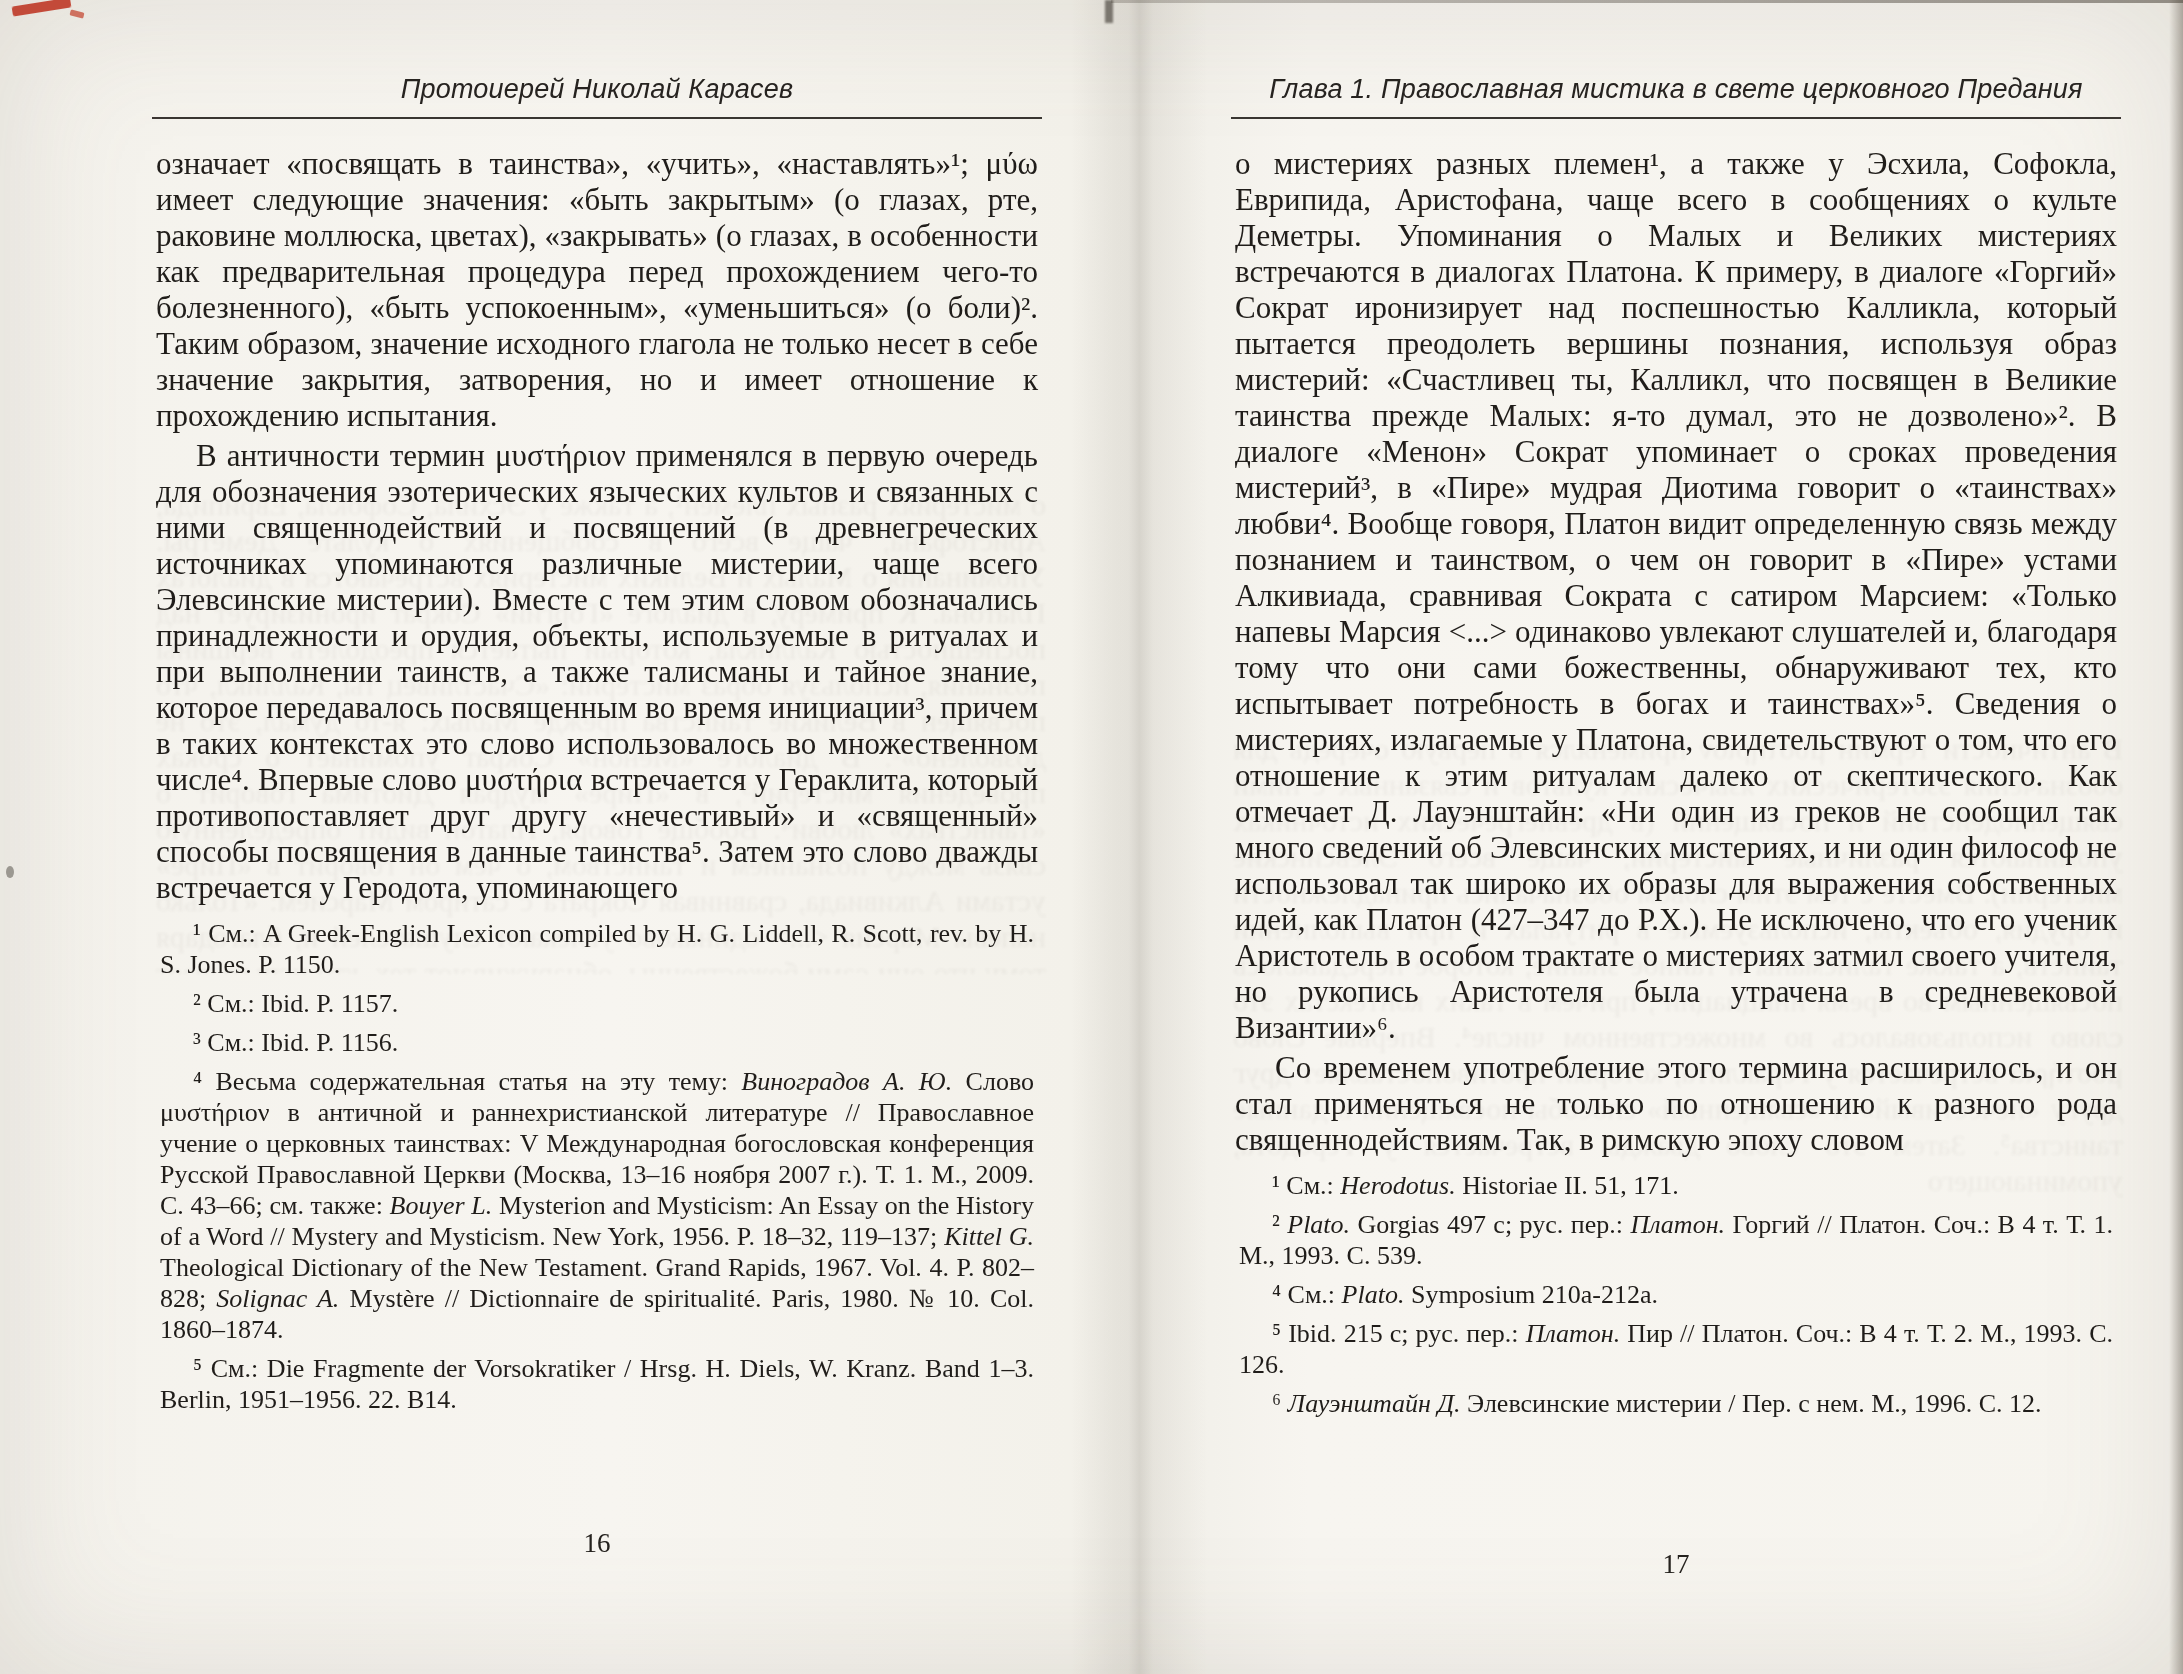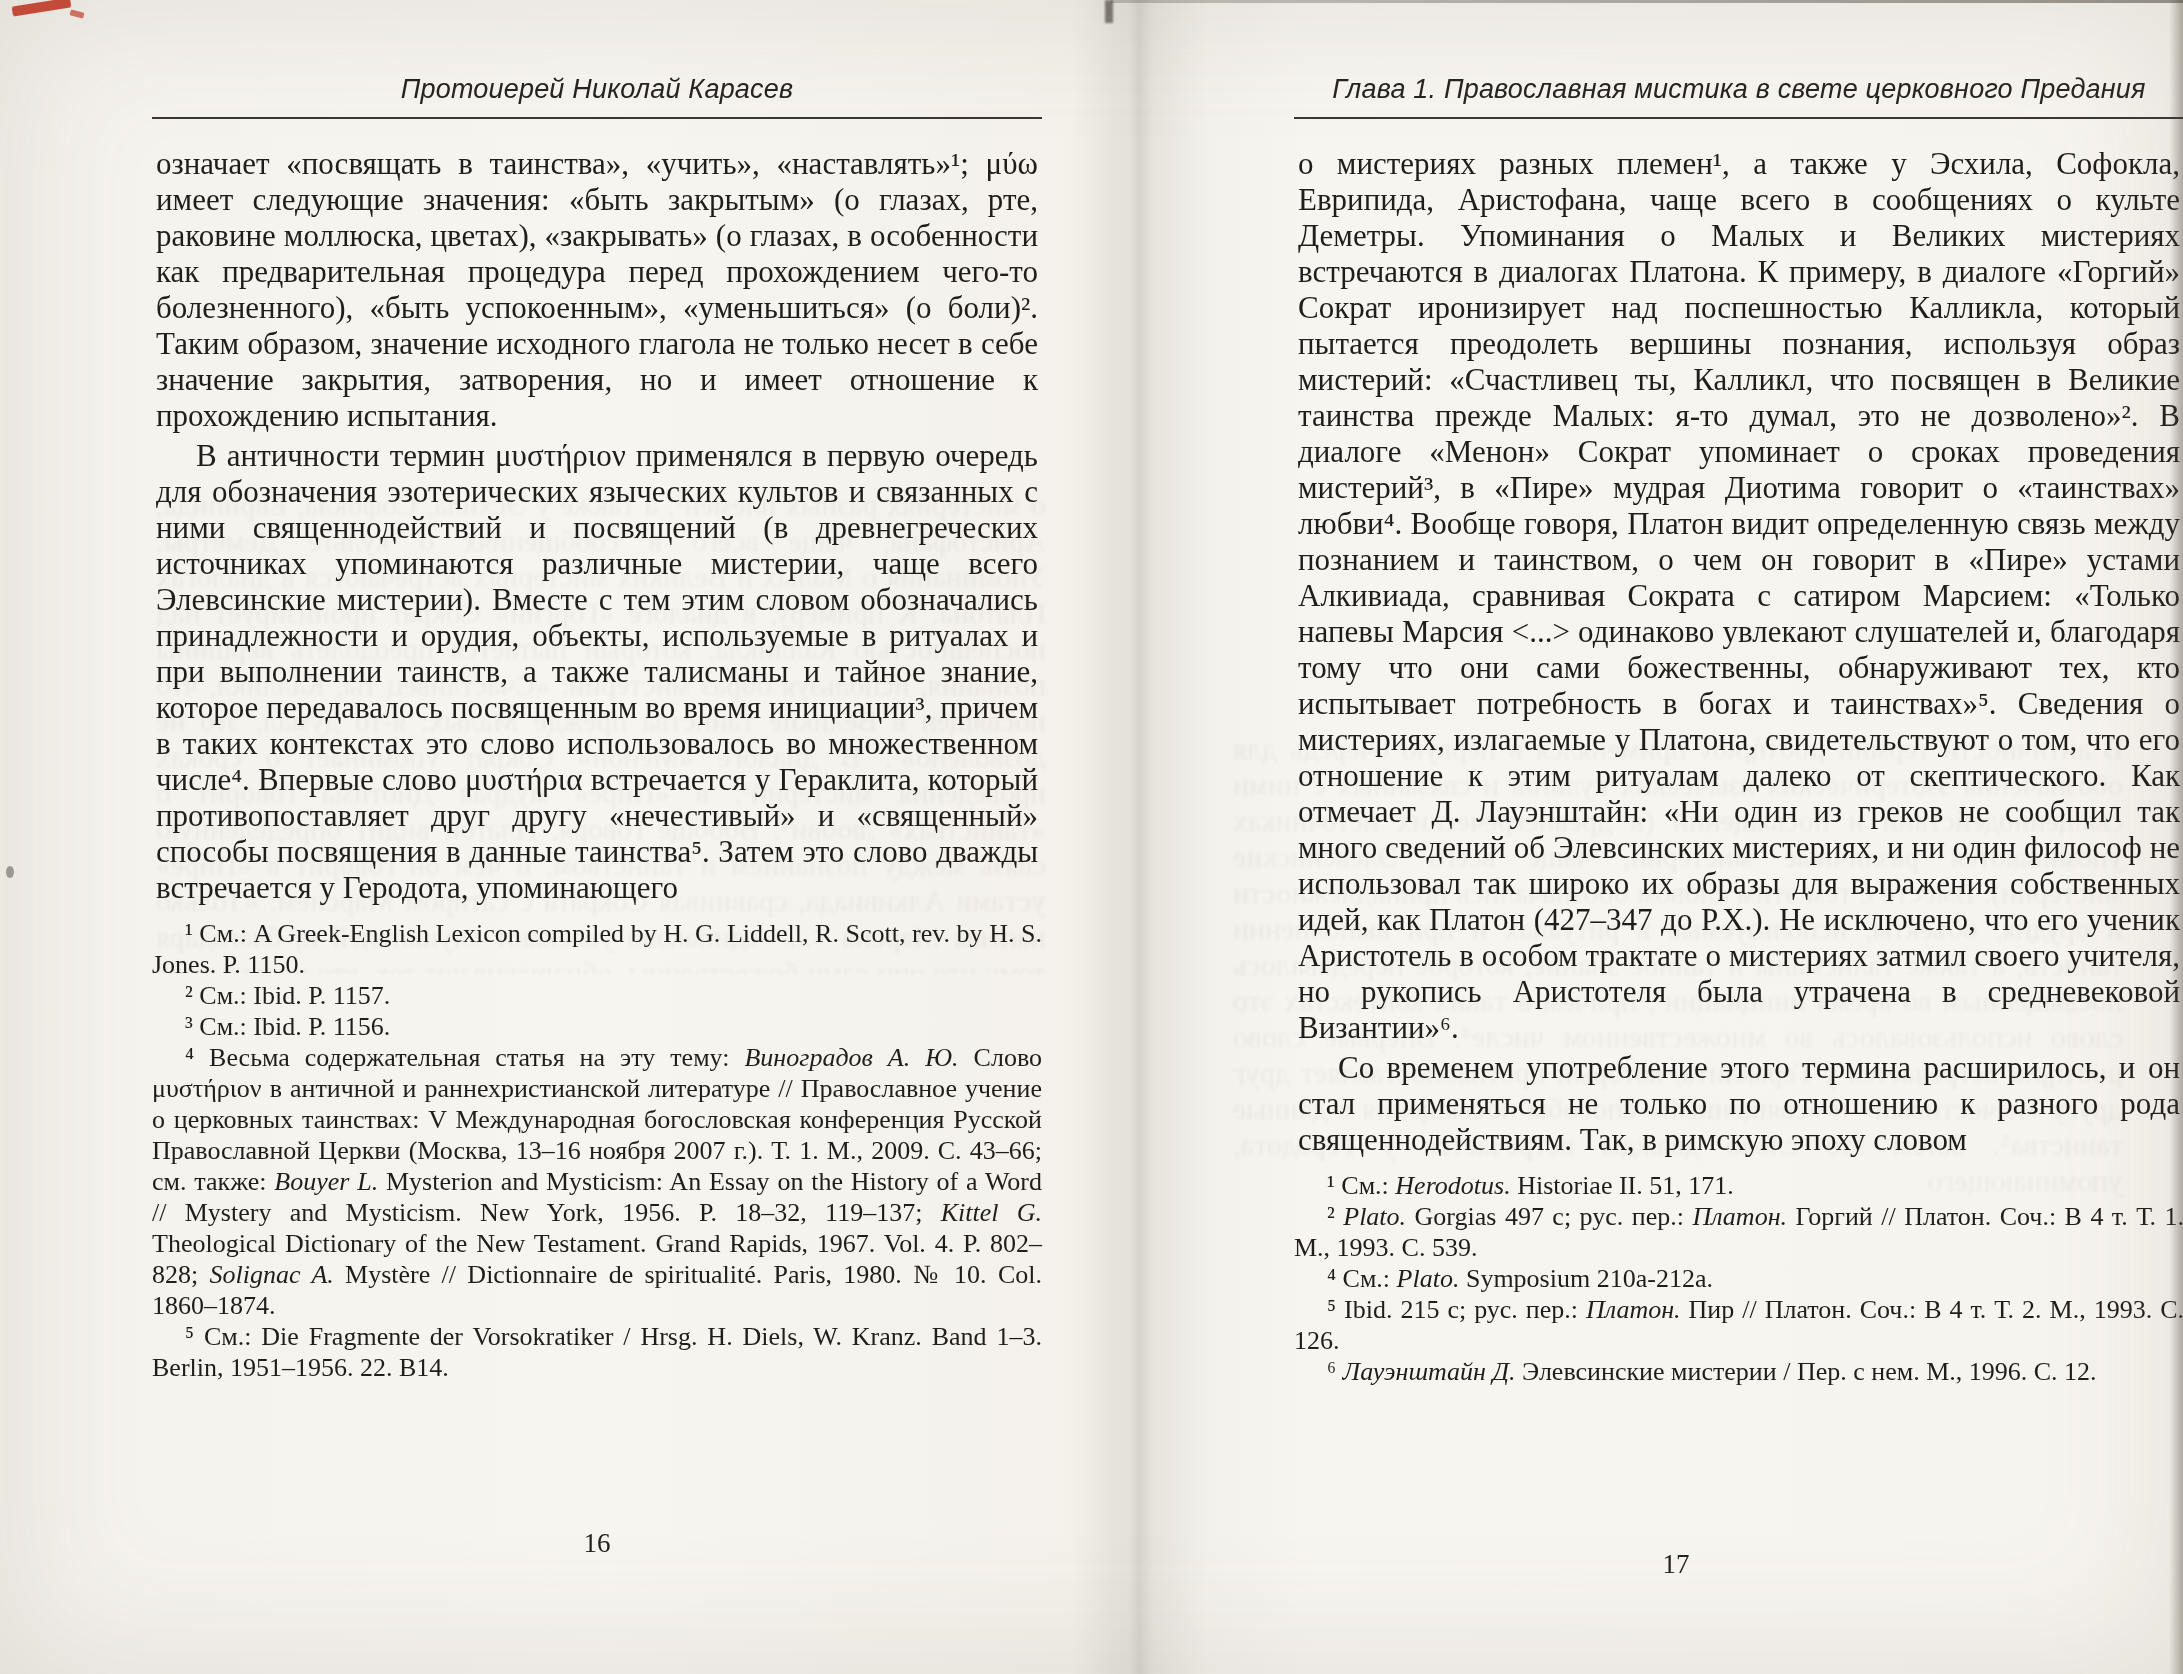--- a/index.html
+++ b/index.html
@@ -62,41 +62,41 @@
     color: #3a3028; opacity: 0.05; filter: blur(1.5px);
     transform: scaleX(-1); overflow: hidden;
   }
   .bleed-left  { top: 487px;  left: 156px;  width: 890px; height: 487px; }
   .bleed-right { top: 731px;  left: 1233px; width: 890px; height: 670px; }
 
   .page-col {
     position: absolute; top: 73px; width: 890px; z-index: 2;
   }
   .page-col.left  { left: 152px; }
-  .page-col.right { left: 1294px; }
+  .page-col.right { left: 1231px; }
 
   .running-head {
     font-family: "Liberation Sans", "DejaVu Sans", sans-serif;
     font-style: italic; font-size: 27px; line-height: 32px;
     text-align: center; color: #262320; letter-spacing: 0.2px;
   }
   .head-rule {
     height: 2.3px; background: #3a3632; border: none;
     margin: 12px 0 27px 0;
   }
 
   .body-text { text-align: justify; font-size: 31px; line-height: 36px; }
   .para { margin: 4px; text-indent: 0; hyphens: auto; -webkit-hyphens: auto; }
   .para.indent { text-indent: 40px; }
 
   .footnotes {
     margin-top: 12px;
     font-size: 26px; line-height: 31px; text-align: justify;
   }
-  .fn { margin: 0; text-indent: 33px; hyphens: auto; -webkit-hyphens: auto; }
+  .fn { margin: 8px; text-indent: 33px; hyphens: auto; -webkit-hyphens: auto; }
   .fn i { font-style: italic; }
 
   .page-number {
     position: absolute; width: 890px; text-align: center;
     font-size: 27px; color: #26231f; z-index: 2;
   }
   .page-number.left  { left: 152px;  top: 1528px; }
   .page-number.right { left: 1231px; top: 1549px; }
 </style>
 </head>

